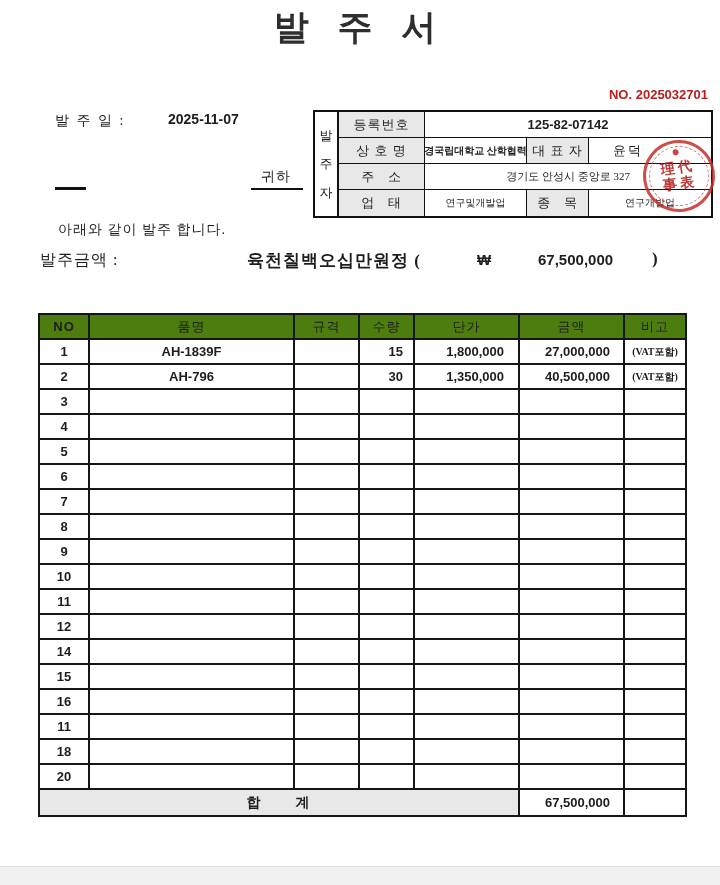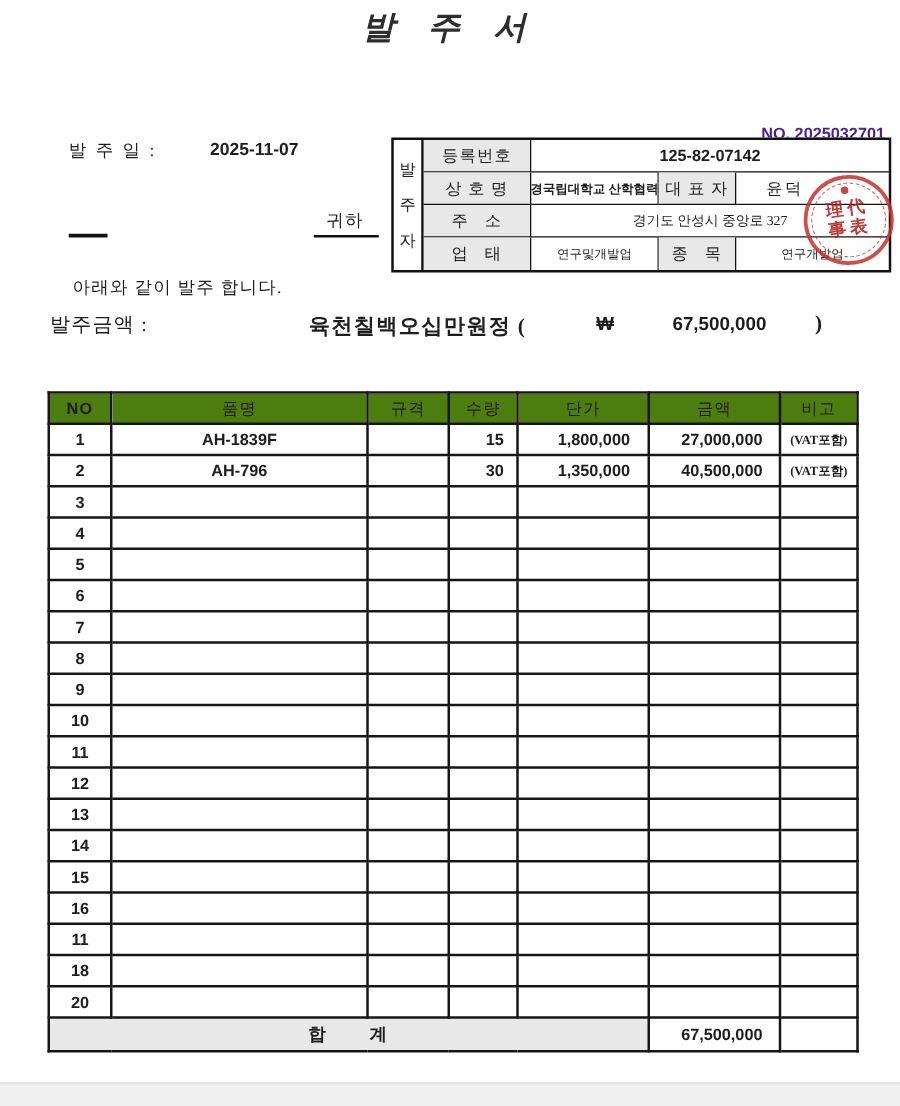--- a/index.html
+++ b/index.html
@@ -2,24 +2,24 @@
 <html><head>
 <meta charset="utf-8">
 <style>
   * { margin:0; padding:0; box-sizing:border-box; }
   html,body { background:#fff; }
   body { font-family:"Liberation Serif","DejaVu Serif",serif; color:#1d1d1d; }
   .page { position:relative; width:720px; height:885px; background:#fff; overflow:hidden; }
 
   
   .doc-title { position:absolute; top:4px; left:0; width:100%; text-align:center;
-    font-size:26px; font-weight:bold; letter-spacing:10px; color:#2e2e2e;font-style:italic; }
+    font-size:35px; font-weight:bold; letter-spacing:10px; color:#2e2e2e; }
 
   .doc-no { position:absolute; top:87px; right:12px; font-family:"Liberation Sans","DejaVu Sans",sans-serif;
-    font-weight:bold; font-size:13px; color:#4c1d95;margin-top:12px; }
+    font-weight:bold; font-size:13px; color:#b91c1c; }
 
   
   .order-date-label { position:absolute; top:112px; left:55px; font-size:14px; letter-spacing:2px; }
   .order-date-value { position:absolute; top:111px; left:168px; font-family:"Liberation Sans","DejaVu Sans",sans-serif;
     font-weight:bold; font-size:14px; }
   .blank-line { position:absolute; top:187px; left:55px; width:31px; height:3px; background:#111; }
   .recipient { position:absolute; top:168px; left:261px; font-size:14px; letter-spacing:1px; }
   .recipient-line { position:absolute; top:188px; left:251px; width:52px; height:2px; background:#111; }
 
   
@@ -274,29 +274,20 @@
         <tr>
           <td class="c-no">12</td>
           <td class="c-item"></td>
           <td class="c-spec"></td>
           <td class="c-qty"></td>
           <td class="c-price"></td>
           <td class="c-amount"></td>
           <td class="c-note"></td>
         </tr>
         <tr>
-          <td class="c-no">13</td>
-          <td class="c-item"></td>
-          <td class="c-spec"></td>
-          <td class="c-qty"></td>
-          <td class="c-price"></td>
-          <td class="c-amount"></td>
-          <td class="c-note"></td>
-        </tr>
-        <tr>
           <td class="c-no">14</td>
           <td class="c-item"></td>
           <td class="c-spec"></td>
           <td class="c-qty"></td>
           <td class="c-price"></td>
           <td class="c-amount"></td>
           <td class="c-note"></td>
         </tr>
         <tr>
           <td class="c-no">15</td>

